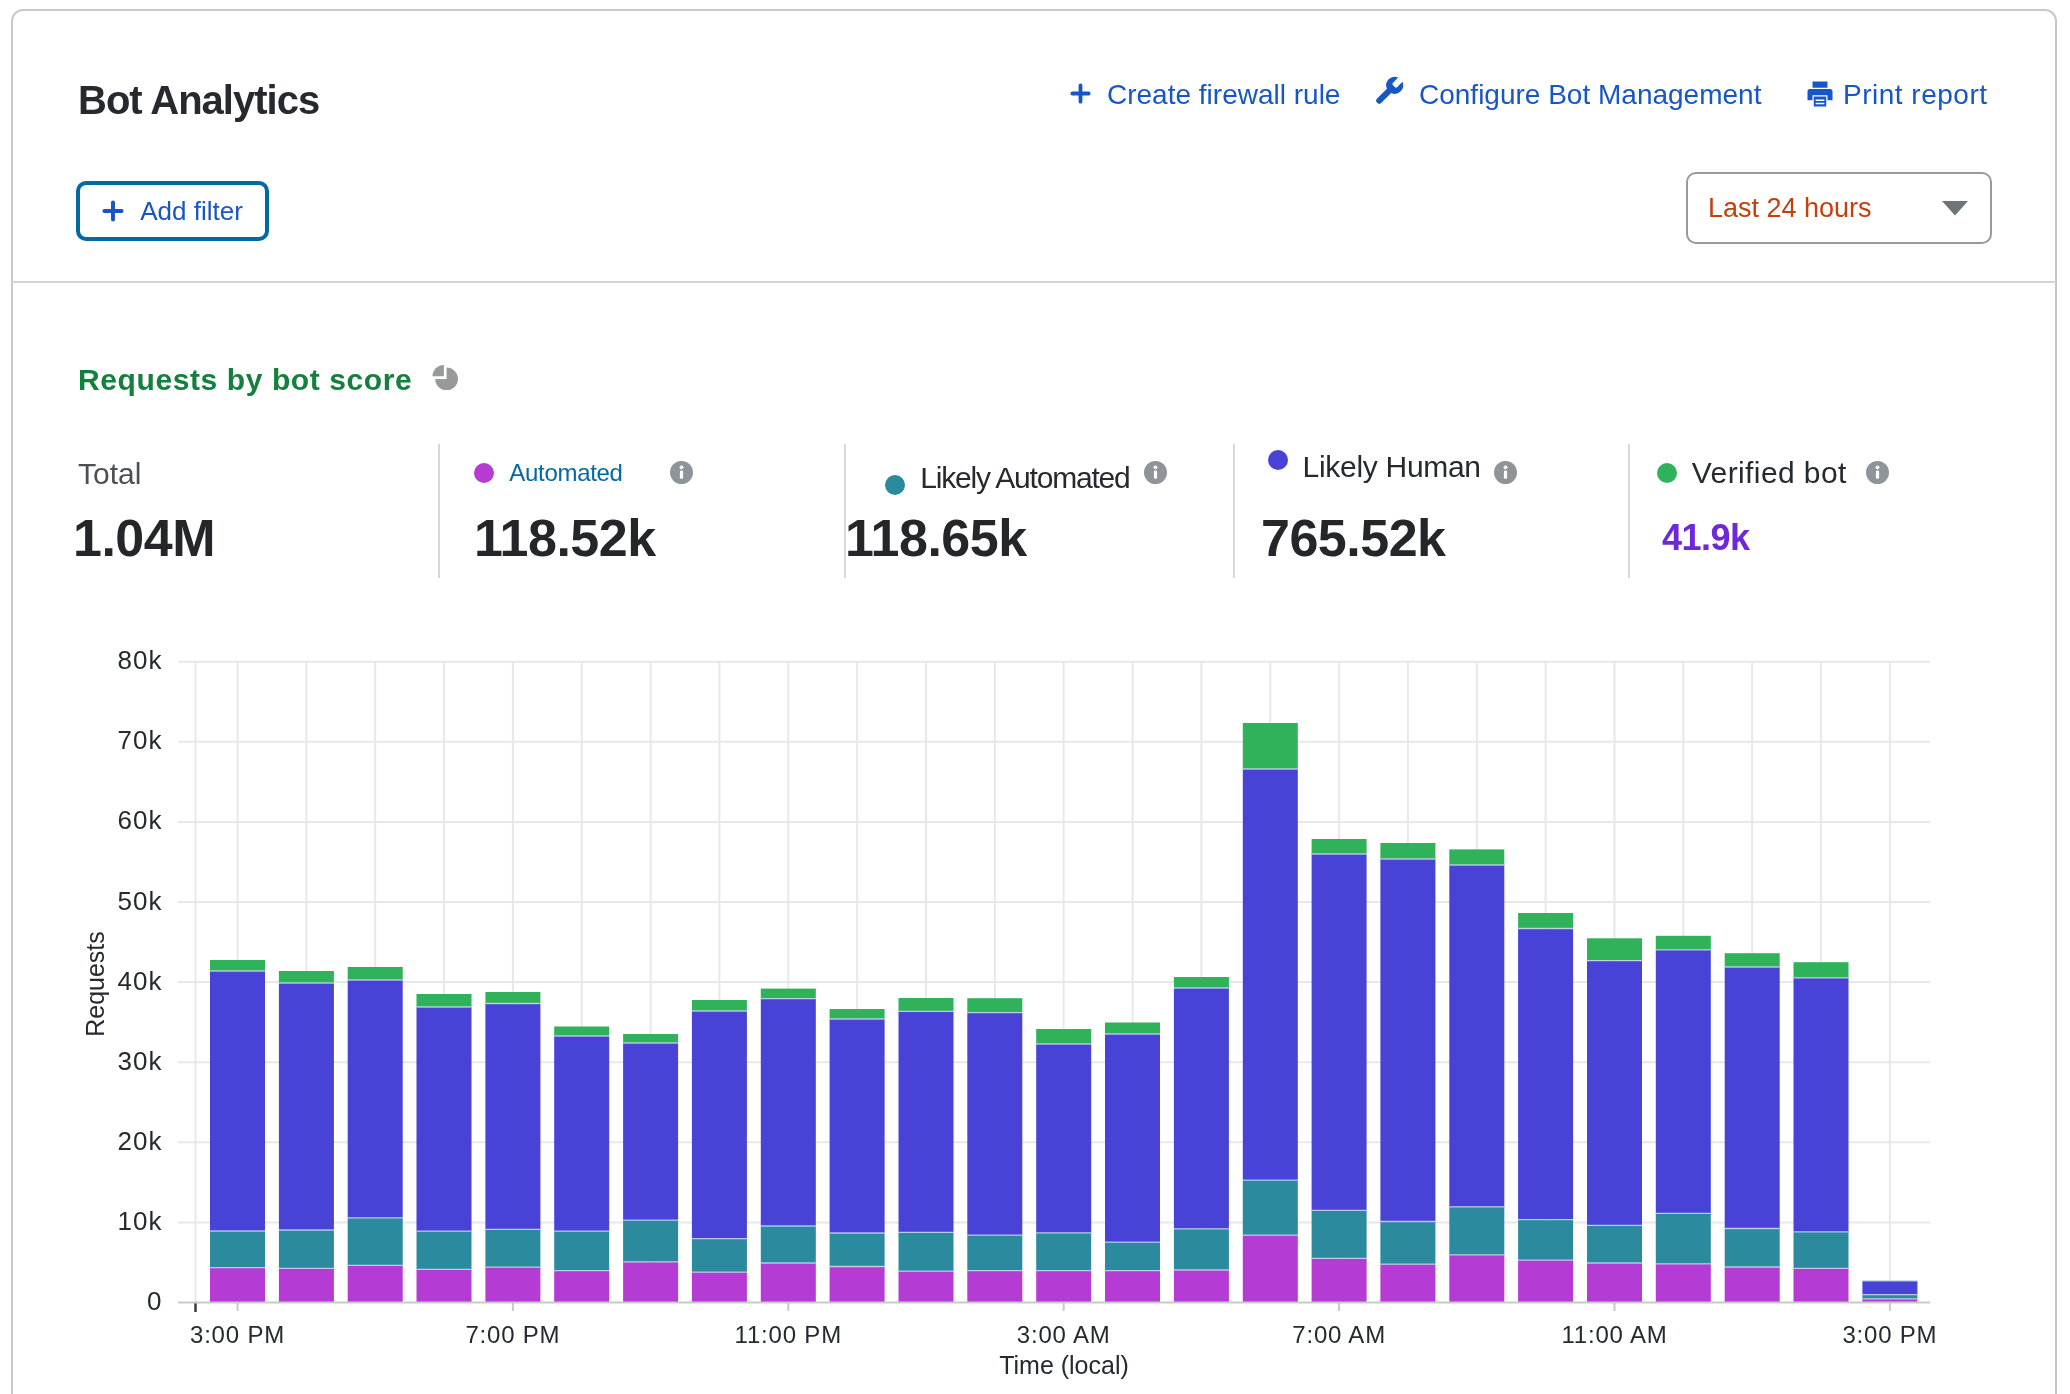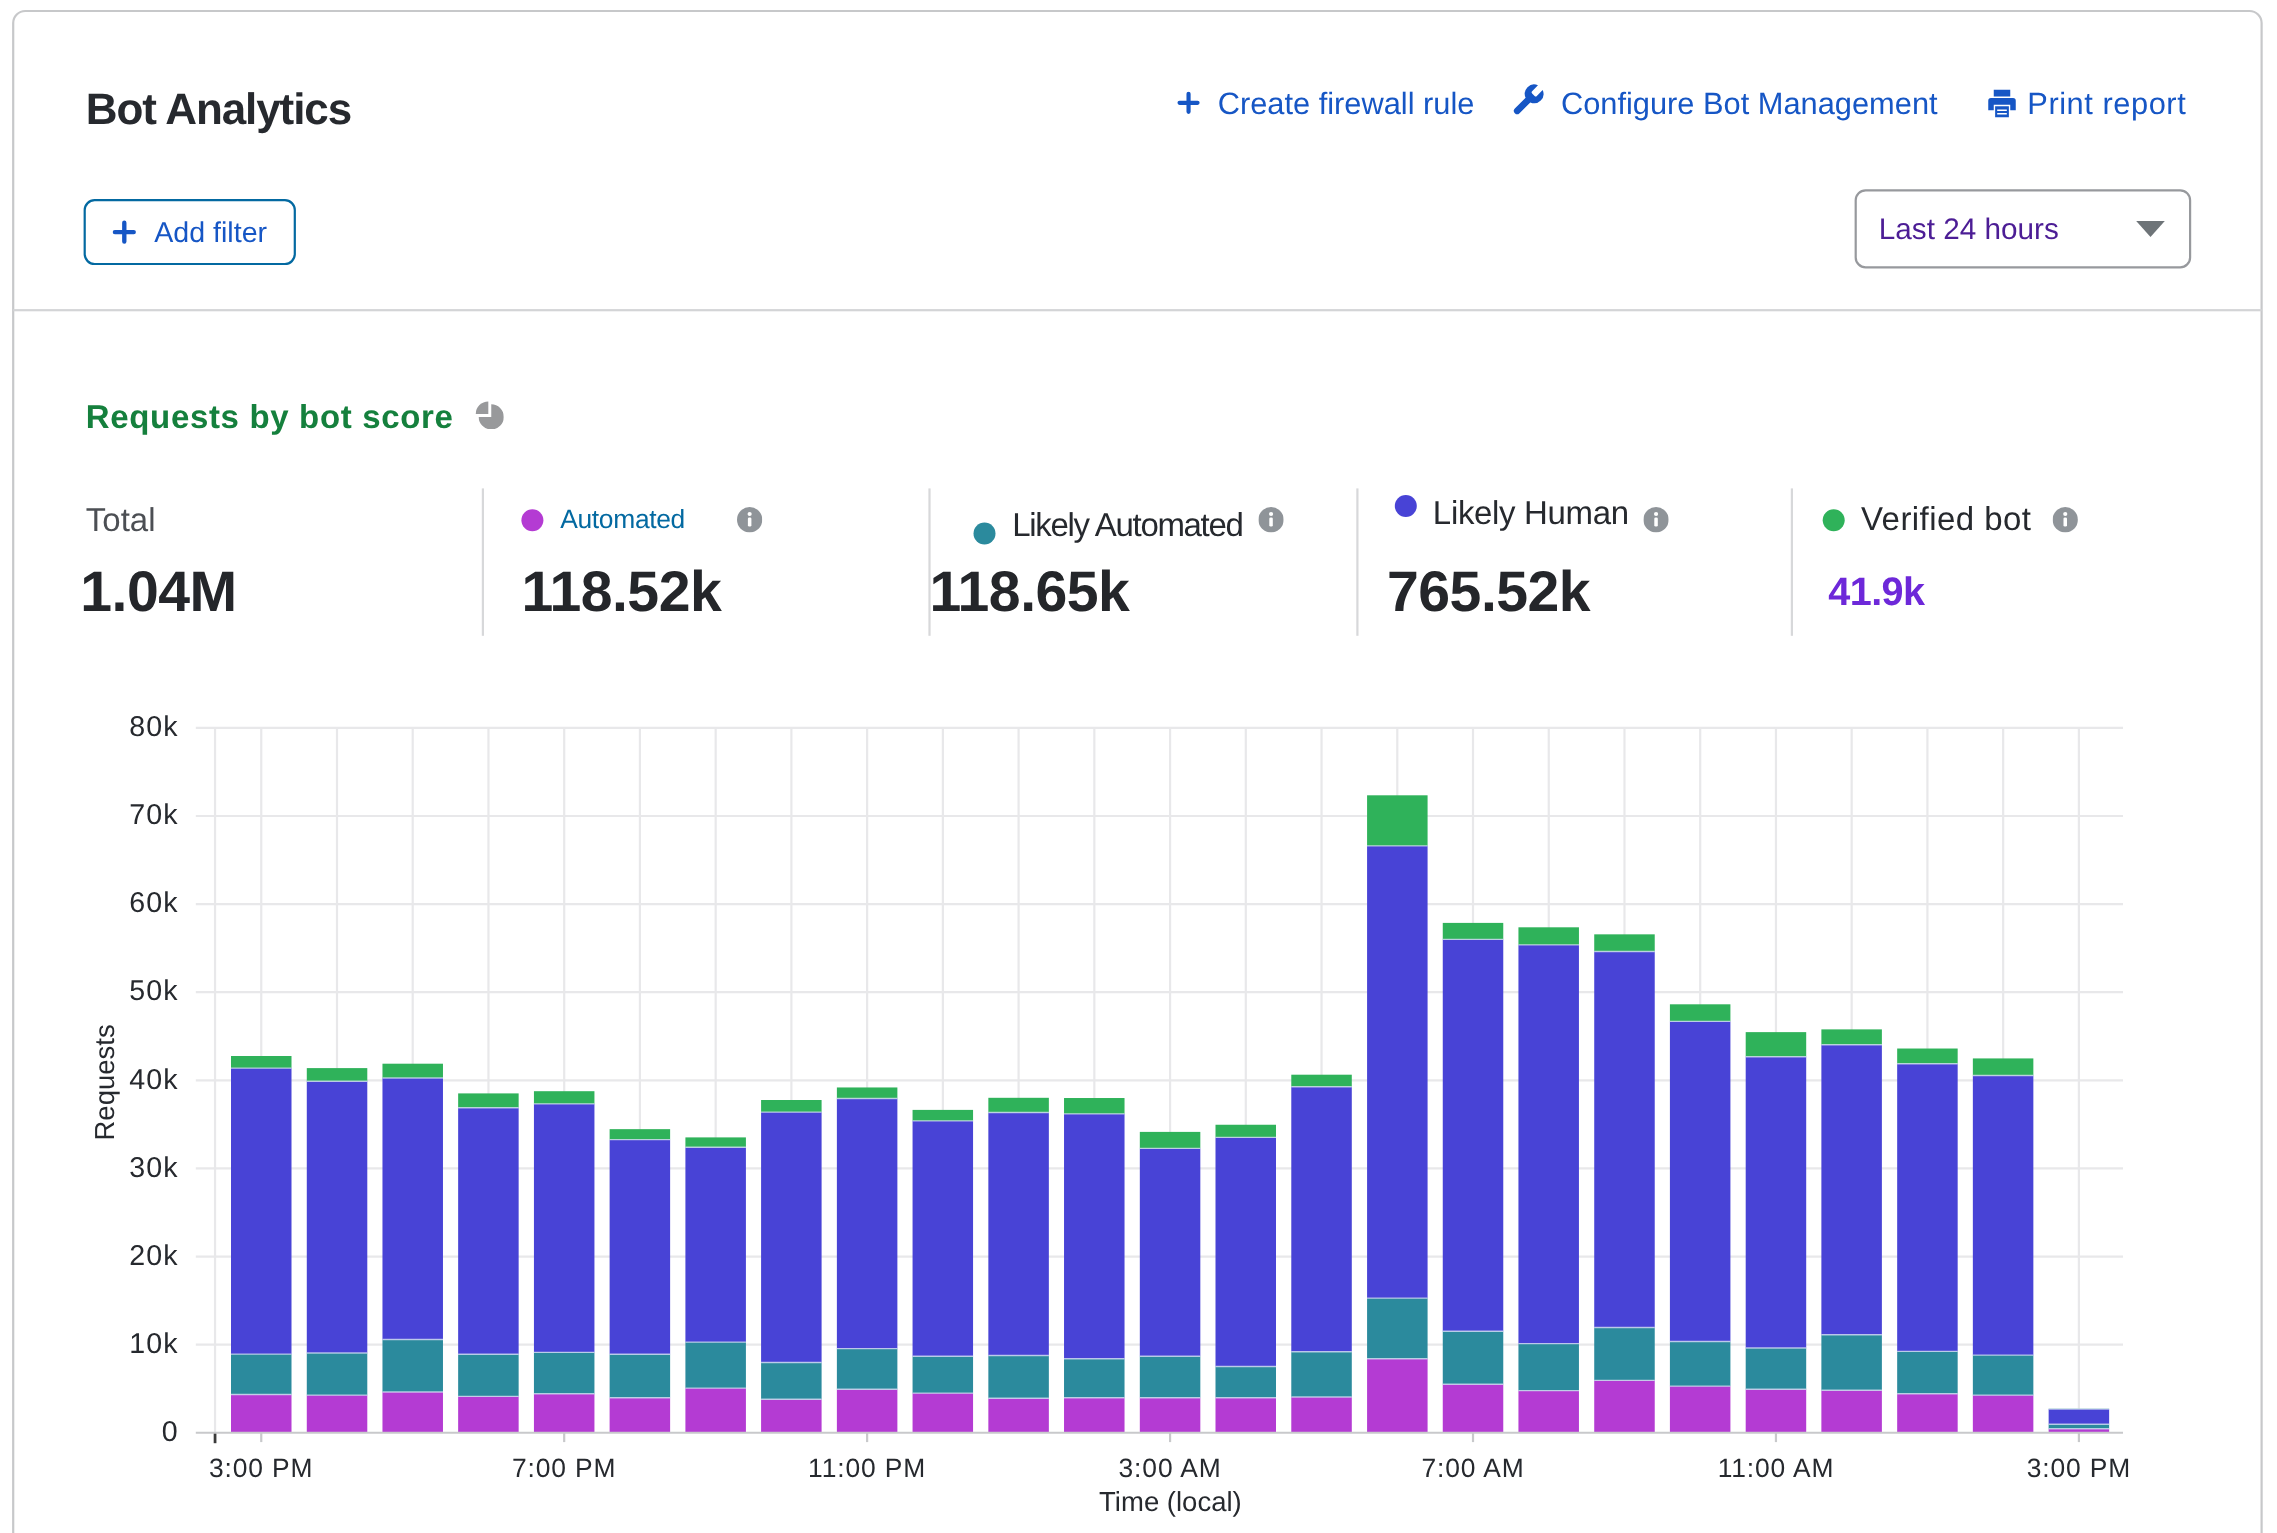--- a/index.html
+++ b/index.html
@@ -20,29 +20,29 @@
     </svg></div>
 <div class="abs" style="left:1419px;top:81.3px;line-height:28px;font-size:28px;color:#1656c5;">Configure Bot Management</div>
 <div class="abs" style="left:1805px;top:79px;"><svg width="30" height="30" viewBox="0 0 24 24" fill="#1656c5">
       <path d="M6 2h12v5H6z"></path>
       <path d="M4 8h16a2 2 0 0 1 2 2v7h-4v-4H6v4H2v-7a2 2 0 0 1 2-2z"></path>
       <path d="M7 14h10v8H7z"></path>
       <path d="M8.5 17h7M8.5 19.5h7" stroke="#fff" stroke-width="1.2"></path>
     </svg></div>
 <div class="abs" style="left:1843px;top:81.3px;line-height:28px;font-size:28px;letter-spacing:0.5px;color:#1656c5;">Print report</div>
 
-<div class="abs" style="left:76px;top:181px;width:193px;height:60px;border:2px solid #0369a1;border-radius:10px;display:flex;align-items:center;justify-content:center;">
+<div class="abs" style="left:76px;top:181px;width:193px;height:60px;border:4px solid #0369a1;border-radius:10px;display:flex;align-items:center;justify-content:center;">
   <svg width="22" height="22" viewBox="0 0 20 20">
       <path d="M10 2.2v15.6M2.2 10h15.6" stroke="#1656c5" stroke-width="3.6" stroke-linecap="round"></path>
     </svg>
     <span style="margin-left:16px;font-size:26px;color:#1656c5;">Add filter</span>
 </div>
 
 <div class="abs" style="left:1686px;top:172px;width:306px;height:72px;border:2px solid #97999d;border-radius:10px;display:flex;align-items:center;">
-  <span style="margin-left:20px;font-size:27px;color:#4c1d95;">Last 24 hours</span>
+  <span style="margin-left:20px;font-size:27px;color:#c2410c;">Last 24 hours</span>
   <svg style="position:absolute;right:21px;" width="28" height="16" viewBox="0 0 28 16">
       <path d="M1 1h26L14 15.5z" fill="#6e7478"></path>
     </svg>
 </div>
 
 <div class="abs" style="left:78px;top:364.6px;line-height:30px;font-size:30px;letter-spacing:0.6px;font-weight:bold;color:#15803d;">Requests by bot score</div>
 <div class="abs" style="left:431px;top:363px;"><svg width="27" height="27" viewBox="0 0 27 27">
       <path d="M15.6 16 L15.6 4.6 A11.4 11.4 0 1 1 4.2 16 Z" fill="#98999b"></path>
       <path d="M12.9 13.3 L1.5 13.3 A11.4 11.4 0 0 1 12.9 1.9 Z" fill="#98999b"></path>
     </svg></div>

